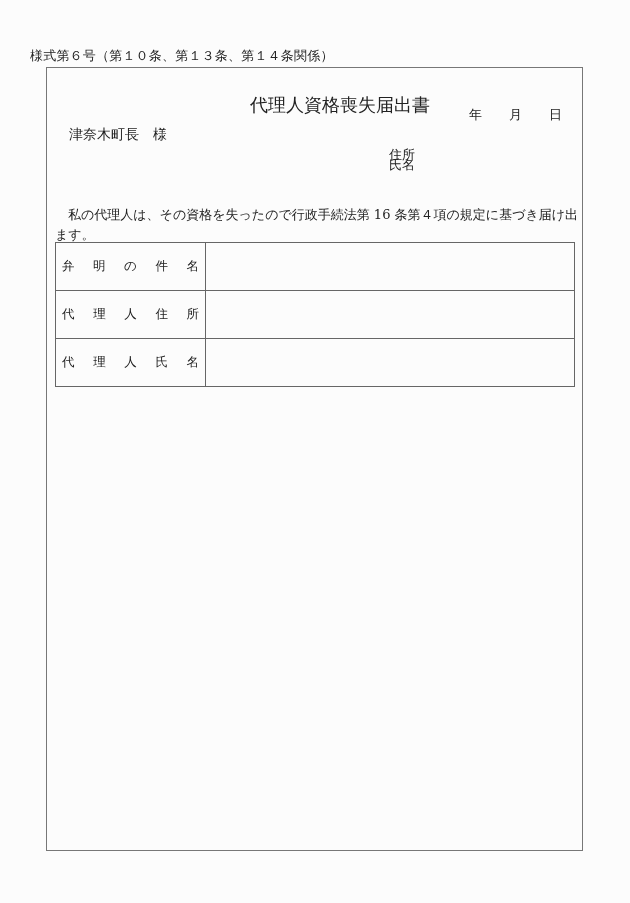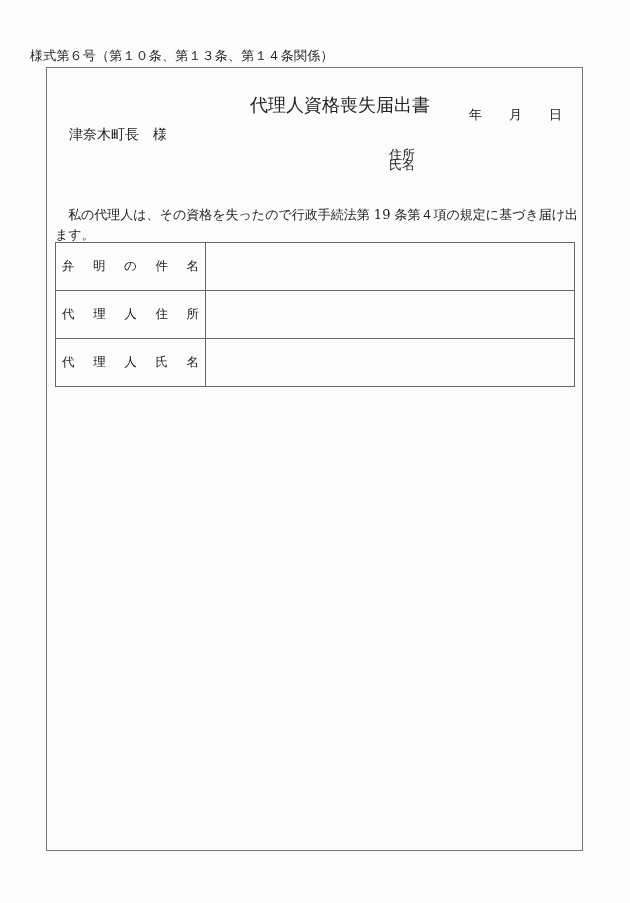--- a/index.html
+++ b/index.html
@@ -42,21 +42,21 @@
 <span class="date" style="left:509px;">月</span>
 <span class="date" style="left:549px;">日</span>
 
 <div class="addressee">
   <span>津奈木町長</span><span class="sama">様</span>
 </div>
 
 <div class="applicant-label" style="top:146px;">住所</div>
 <div class="applicant-label" style="top:156px;">氏名</div>
 
-<div class="body-text">私の代理人は、その資格を失ったので行政手続法第 19 条第４項の規定に基づき届け出ます。</div>
+<div class="body-text">私の代理人は、その資格を失ったので行政手続法第 16 条第４項の規定に基づき届け出ます。</div>
 
 <table class="info">
   <tbody>
       <tr>
     <td class="label">
       <div class="label-inner">
         <span>弁</span>
         <span>明</span>
         <span>の</span>
         <span>件</span>

